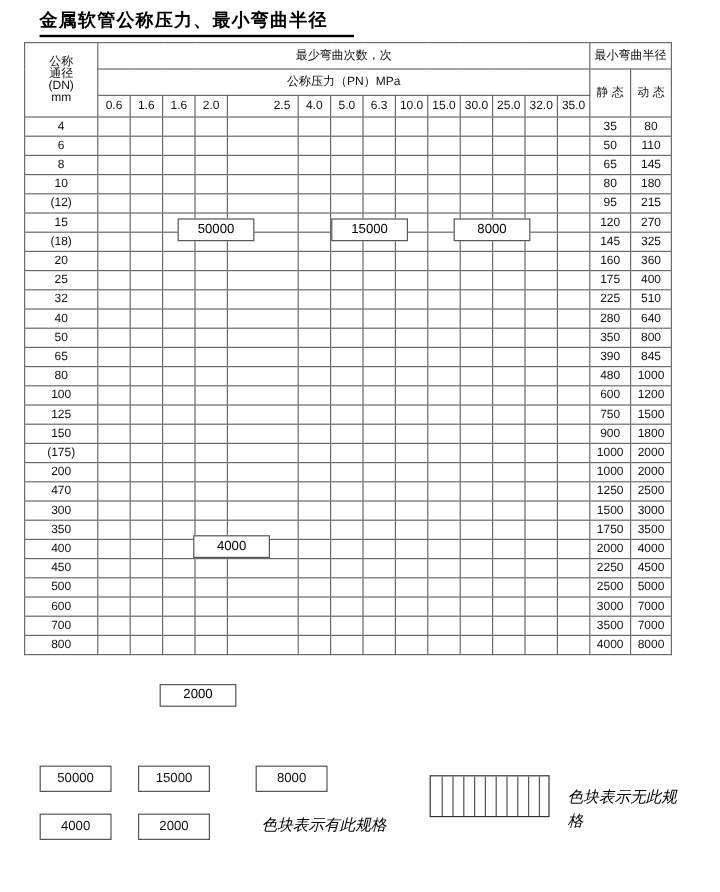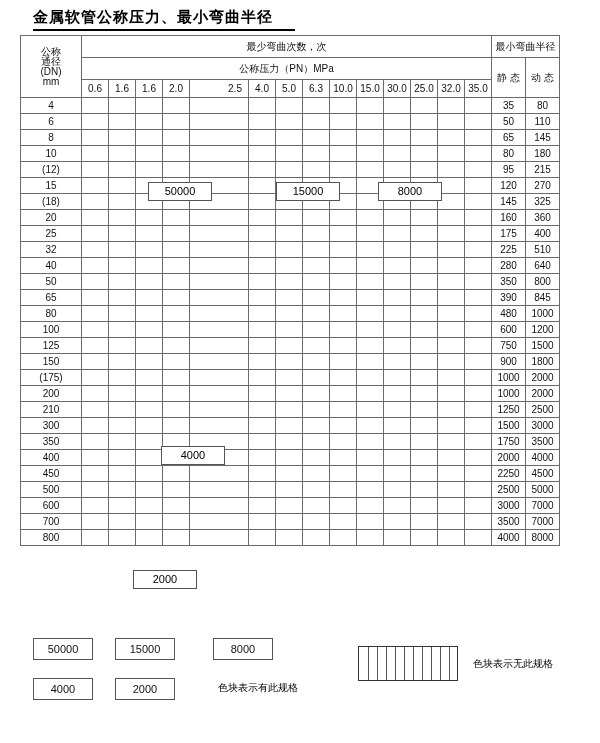--- a/index.html
+++ b/index.html
@@ -64,21 +64,21 @@
     height:17px;
     color:#000;
   }
 
   
   .legend{position:absolute;left:33px;top:638px;width:534px;height:80px;}
   .lg-box{
     position:absolute;border:1px solid #555;width:58px;height:20px;
     font-size:11px;text-align:center;line-height:20px;background:#fff;
   }
-  .lg-note{position:absolute;font-size:10px;line-height:20px;color:#000;}
+  .lg-note{position:absolute;font-size:13px;line-height:20px;color:#000;font-style:italic;}
   .lg-hatch{
     position:absolute;border:1px solid #333;width:98px;height:33px;background:#fff;
   }
   .lg-hatch i{position:absolute;top:0;bottom:0;width:1px;background:#555;}
 </style>
 </head>
 <body>
 
 <div class="page">
 
@@ -475,21 +475,21 @@
           <td class="p-col f-white">&nbsp;</td>
           <td class="p-col f-white">&nbsp;</td>
           <td class="p-col f-white">&nbsp;</td>
           <td class="p-col f-white">&nbsp;</td>
           <td class="p-col f-white">&nbsp;</td>
           <td class="p-col f-white">&nbsp;</td>
           <td class="radcell r-col">1000</td>
           <td class="radcell r-col">2000</td>
         </tr>
         <tr>
-          <td class="dncell">210</td>
+          <td class="dncell">470</td>
           <td class="p-col f-lgreen">&nbsp;</td>
           <td class="p-col f-lgreen">&nbsp;</td>
           <td class="p-col f-lgreen">&nbsp;</td>
           <td class="p-col f-lgreen">&nbsp;</td>
           <td class="p-col f-white">&nbsp;</td>
           <td class="p-col f-white">&nbsp;</td>
           <td class="p-col f-white">&nbsp;</td>
           <td class="p-col f-white">&nbsp;</td>
           <td class="p-col f-white">&nbsp;</td>
           <td class="p-col f-white">&nbsp;</td>

